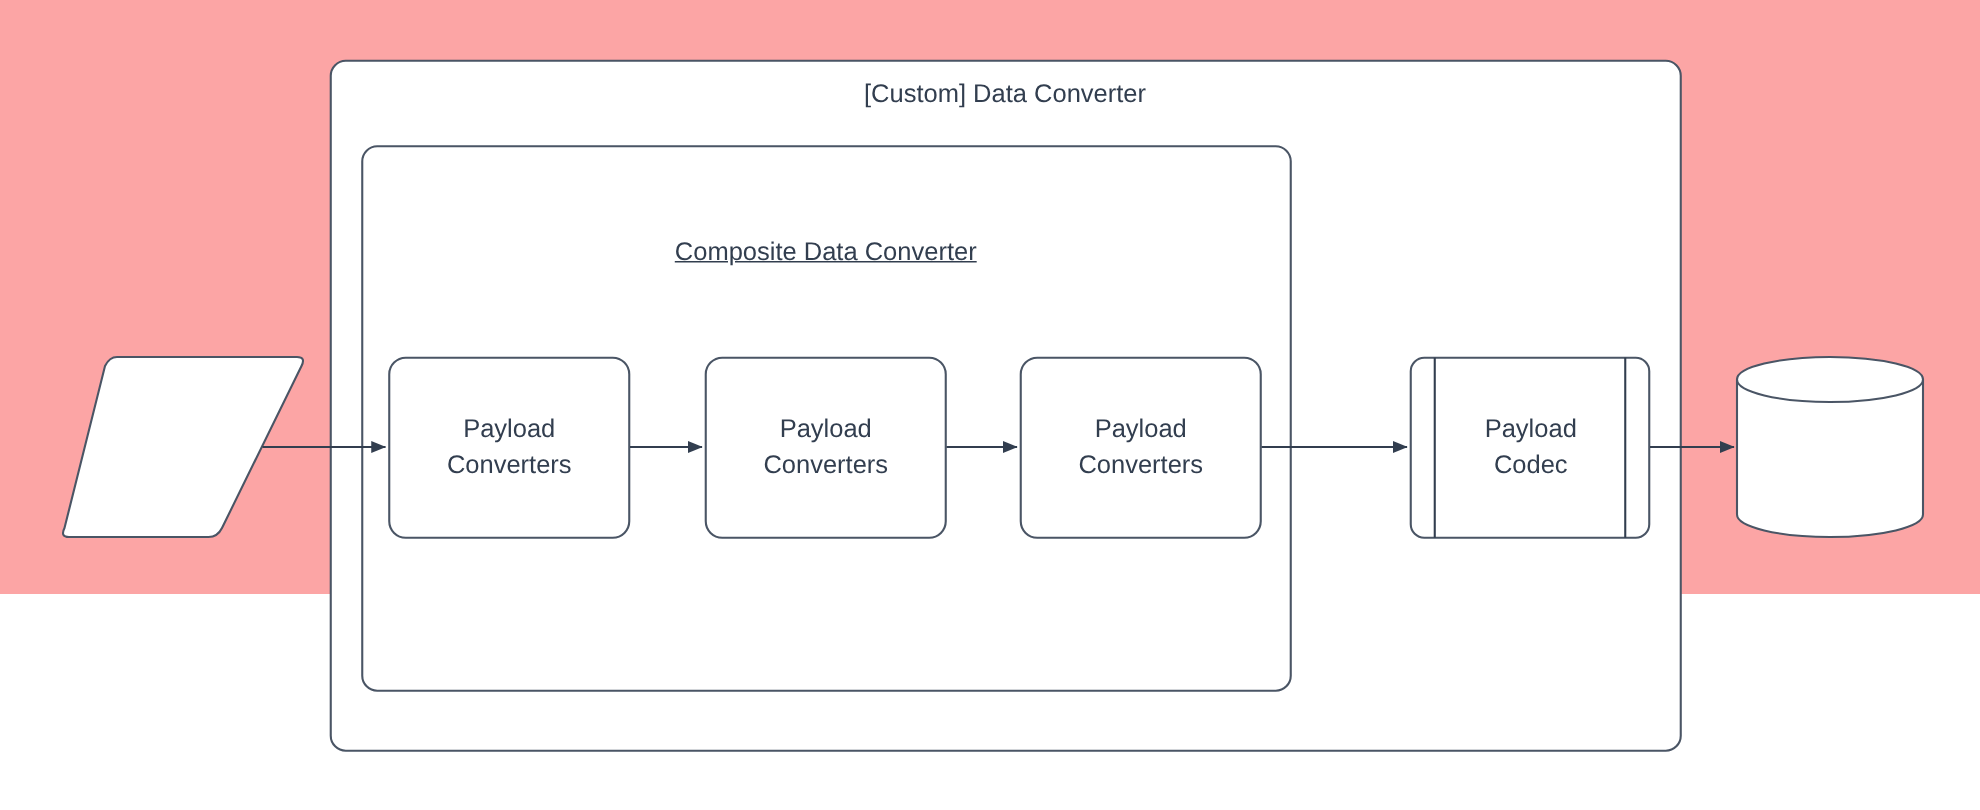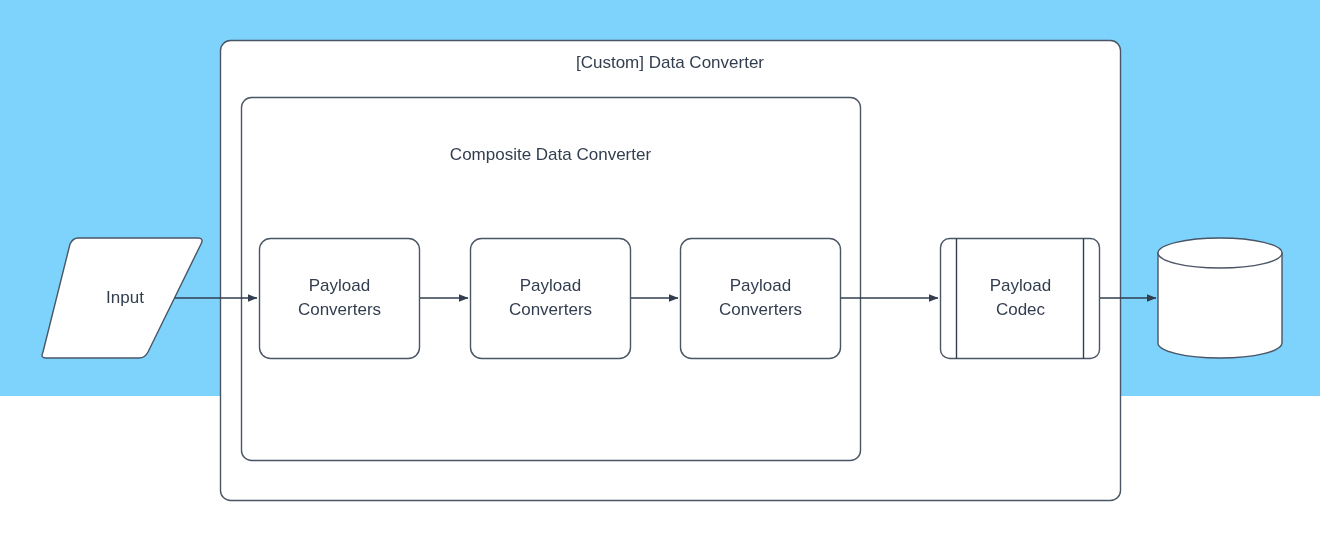--- a/index.html
+++ b/index.html
@@ -10,21 +10,21 @@
   body {
     width: 1320px;
     height: 540px;
     font-family: "Liberation Sans", sans-serif;
     overflow: hidden;
   }
   #canvas {
     position: relative;
     width: 1320px;
     height: 396px;
-    background: #7dd3fc;
+    background: #fca5a5;
   }
   #diagram-svg {
     position: absolute;
     left: 0;
     top: 0;
     width: 1320px;
     height: 540px;
   }
   .node-label {
     position: absolute;
@@ -88,23 +88,22 @@
 
     <line x1="631" y1="298" x2="678" y2="298" stroke="#323e4f" stroke-width="1.4" marker-end="url(#arrowhead)"></line>
 
     <line x1="841" y1="298" x2="938" y2="298" stroke="#323e4f" stroke-width="1.4" marker-end="url(#arrowhead)"></line>
 
     <line x1="1100" y1="298" x2="1156" y2="298" stroke="#323e4f" stroke-width="1.4" marker-end="url(#arrowhead)"></line>
   </svg>
 
   <div class="container-label" style="left:220px; top:52px; width:900px;">[Custom] Data Converter</div>
 
-  <div class="container-label" style="left:241px; top:144px; width:619px;">Composite Data Converter</div>
+  <div class="container-label" style="left:241px; top:157px; width:619px;text-decoration:underline;">Composite Data Converter</div>
 
-  <div class="node-label" style="left:60px; top:238px; width:130px; height:120px;">Input</div>
 
   <div class="node-label" style="left:259px; top:238px; width:161px; height:120px;">Payload
 Converters</div>
 
   <div class="node-label" style="left:470px; top:238px; width:161px; height:120px;">Payload
 Converters</div>
 
   <div class="node-label" style="left:680px; top:238px; width:161px; height:120px;">Payload
 Converters</div>
 

